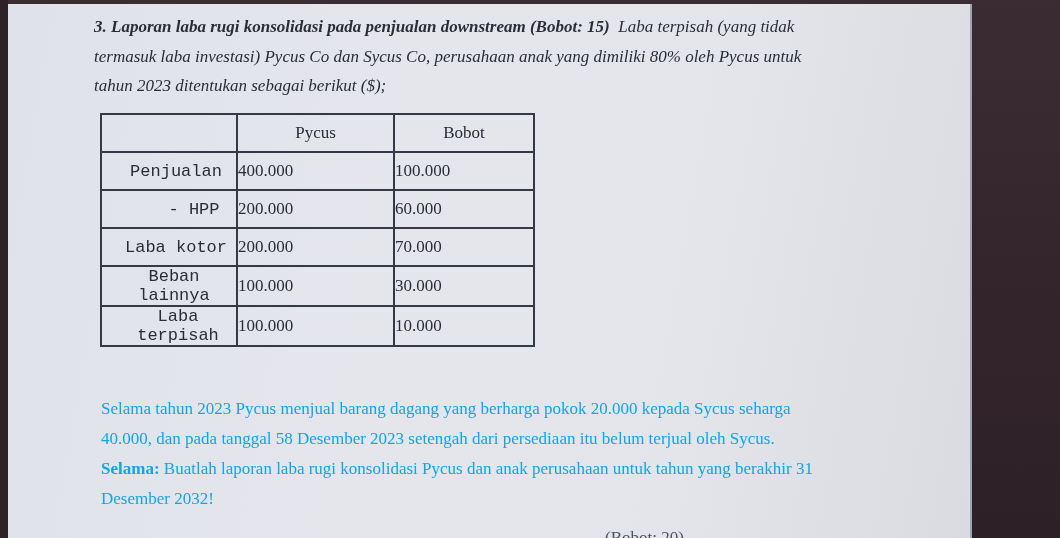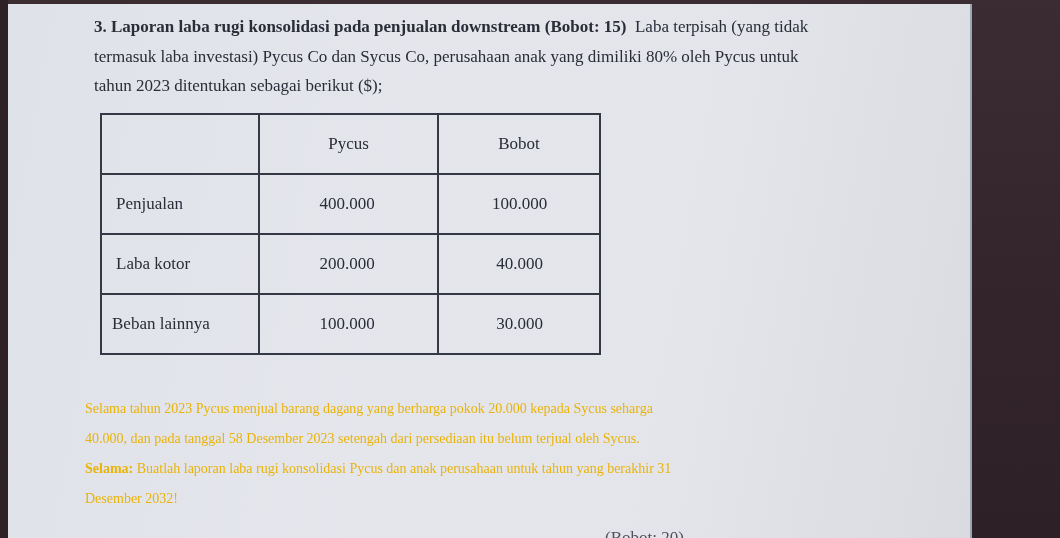--- a/index.html
+++ b/index.html
@@ -21,46 +21,46 @@
     position: absolute; left: 8px; top: 4px; width: 962px; height: 534px;
     background: linear-gradient(100deg, #dfe2e8 0%, #e4e6ec 40%, #e3e5ea 70%, #d9dbe1 100%);
     border-right: 2px solid #9aa6b4;
   }
   .right-dark {
     position: absolute; left: 972px; top: 0; width: 88px; height: 538px;
     background: linear-gradient(180deg, #3b2b32 0%, #33242b 60%, #2e2027 100%);
   }
   .doc {
     position: absolute; left: 94px; top: 12px; width: 800px;
-    color: #2a2d38; font-size: 17px;
+    color: #2a2d38; font-size: 17px; font-style: italic;
   }
   .para { margin: 0; line-height: 29.5px; white-space: nowrap; }
   .bold { font-weight: bold; }
   table.ledger {
     position: absolute; left: 100px; top: 113px;
     border-collapse: collapse;
     font-size: 17px; color: #2a2d38;
   }
   table.ledger td, table.ledger th {
     border: 2px solid #353845;
-    height: 36px; padding: 11px;
+    height: 36px; padding: 0;
     font-weight: normal;
   }
   table.ledger th { text-align: center; }
   .c0 { width: 134px; }
   .c1 { width: 155px; }
   .c2 { width: 138px; }
-  td.label { padding-left: 14px !important; text-align: left; }
+  td.label { padding-left: 14px !important; text-align: center; font-family: Liberation Mono, monospace; }
   td.label.indent { padding-left: 50px !important; }
-  td.num { text-align: center; }
+  td.num { text-align: left; }
   td.num.p { padding-right: 14px !important; }
   td.num.s { padding-right: 10px !important; }
   .para2 {
-    position: absolute; left: 85px; top: 394px; width: 840px;
-    color: #eab308; font-size: 14px;
+    position: absolute; left: 101px; top: 394px; width: 840px;
+    color: #0ea5e9; font-size: 17px;
   }
   .para2 p { margin: 0; line-height: 30px; white-space: nowrap; }
   .cut-text {
     position: absolute; left: 605px; top: 528px;
     font-size: 17px; color: #2a2d38; opacity: .8;
   }
 </style>
 </head>
 <body>
 
@@ -85,28 +85,38 @@
     <th class="c0"></th>
     <th class="c1">Pycus</th>
     <th class="c2">Bobot</th>
   </tr>
   <tr>
     <td class="label">Penjualan</td>
     <td class="num p">400.000</td>
     <td class="num s">100.000</td>
   </tr>
   <tr>
+    <td class="label indent">- HPP</td>
+    <td class="num p">200.000</td>
+    <td class="num s">60.000</td>
+  </tr>
+  <tr>
     <td class="label">Laba kotor</td>
     <td class="num p">200.000</td>
-    <td class="num s">40.000</td>
+    <td class="num s">70.000</td>
   </tr>
   <tr>
     <td class="label" style="padding-left:10px !important">Beban lainnya</td>
     <td class="num p">100.000</td>
     <td class="num s">30.000</td>
+  </tr>
+  <tr>
+    <td class="label" style="padding-left:18px !important">Laba terpisah</td>
+    <td class="num p">100.000</td>
+    <td class="num s">10.000</td>
   </tr>
 </tbody>
   </table>
 
 <div class="para2">
   <p>Selama tahun 2023 Pycus menjual barang dagang yang berharga pokok 20.000 kepada Sycus seharga</p>
   <p>40.000, dan pada tanggal 58 Desember 2023 setengah dari persediaan itu belum terjual oleh Sycus.</p>
   <p><span class="bold">Selama:</span><span> Buatlah laporan laba rugi konsolidasi Pycus dan anak perusahaan untuk tahun yang berakhir 31</span></p>
   <p>Desember 2032!</p>
 </div>

